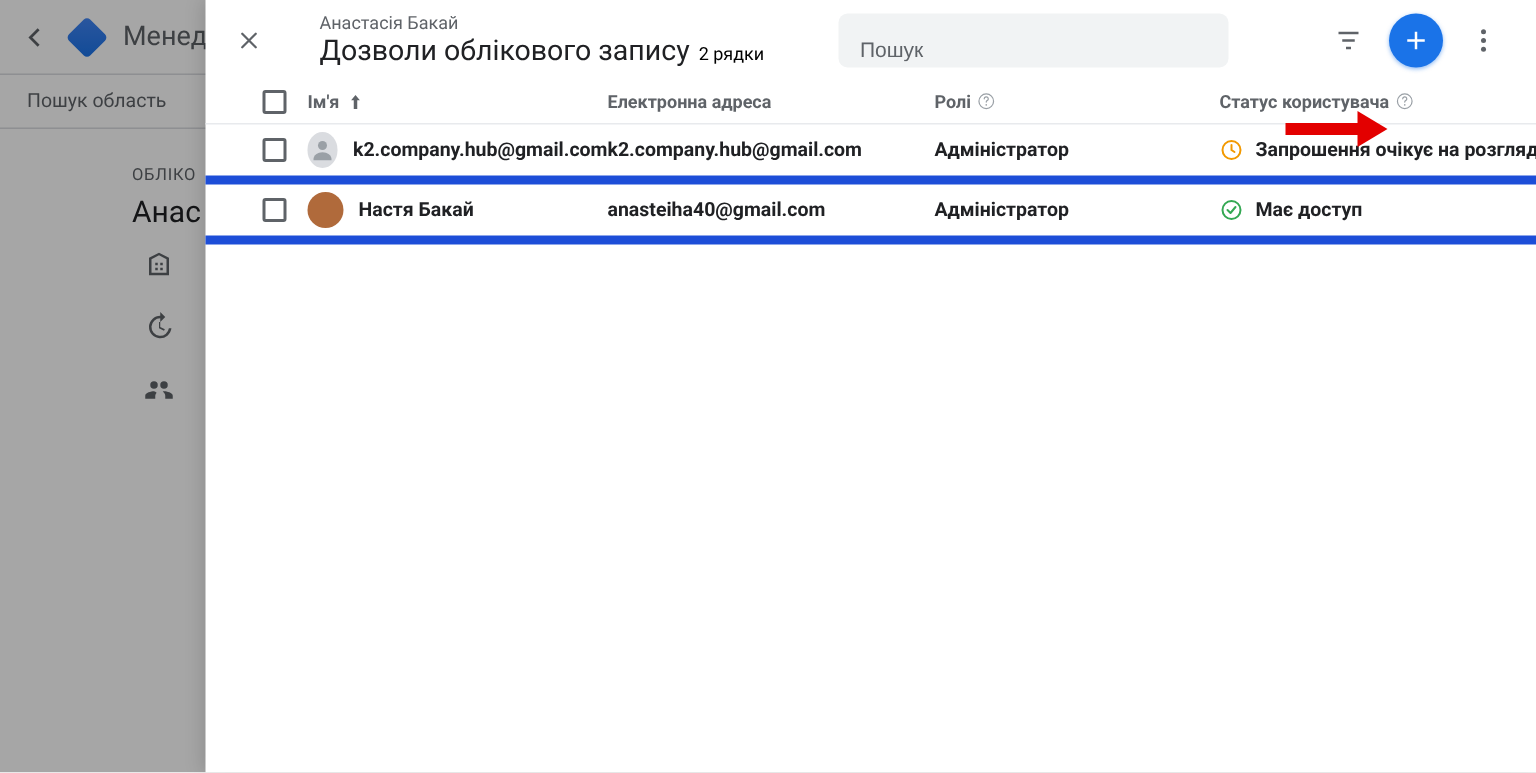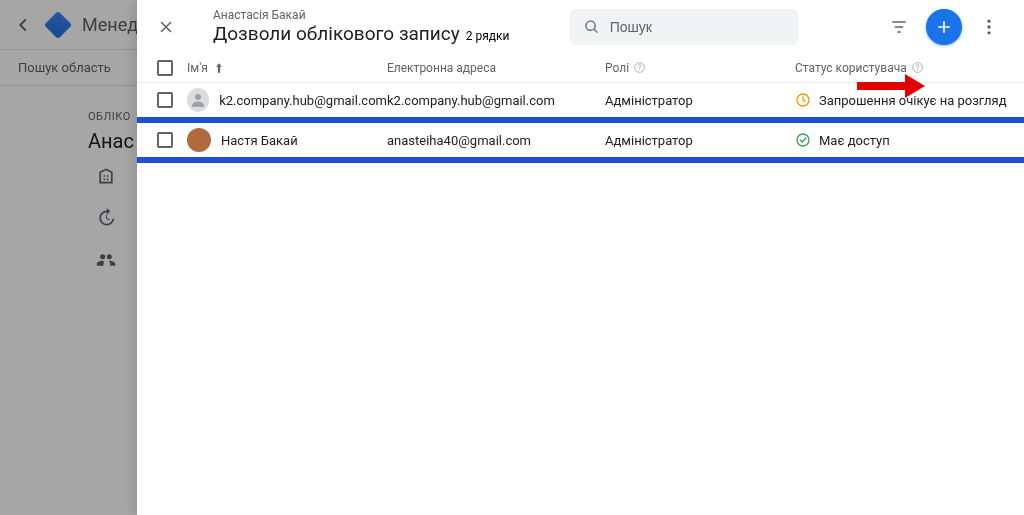--- a/index.html
+++ b/index.html
@@ -48,22 +48,23 @@
   .close-btn svg { width:18px; height:18px; fill:#5f6368; }
 
   .heading-block { flex:0 0 auto; min-width:300px; }
   .heading-block .sub { font-size:12px; color:#5f6368; }
   .heading-block .main { font-size:19px; color:#202124; display:flex; align-items:baseline; gap:6px; }
   .heading-block .count { font-size:12px; color:#000000; }
 
   .search-box {
     margin-left:auto; margin-right:auto;
     display:flex; align-items:center; gap:10px;
-    background:#f1f3f4; border-radius:6px; padding:6px 14px; width:228px; height:36px;
+    background:#f1f3f4; border-radius:6px; padding:6px 14px; width:260px; height:36px;
     color:#5f6368;
+    flex-direction:column;
   }
   .search-box svg { width:18px; height:18px; fill:#5f6368; }
   .search-box input {
     border:none; background:transparent; outline:none; font-size:14px; color:#202124; width:100%;
   }
   .search-box input::placeholder { color:#5f6368; }
 
   .hdr-actions { display:flex; align-items:center; gap:10px; margin-left:auto; }
   .icon-btn { width:34px; height:34px; border-radius:50%; display:flex; align-items:center; justify-content:center; cursor:pointer; color:#5f6368; }
   .icon-btn svg { width:20px; height:20px; fill:#5f6368; }
@@ -73,21 +74,22 @@
     box-shadow:0 1px 3px rgba(26,115,232,0.5);
   }
   .fab svg { width:20px; height:20px; fill:#fff; }
 
   
   .table { width:100%; font-size:13px; }
   .thead, .trow {
     display:grid;
     grid-template-columns: 44px 200px 218px 190px 220px 30px;
     align-items:center;
-    padding:0 6px 0 6px;
+    padding:0 6px 0 24px;
+    font-weight:bold;
   }
   .thead {
     height:30px; border-bottom:1px solid #e8eaed; color:#5f6368; font-size:12px;
   }
   .thead .col { display:flex; align-items:center; gap:4px; }
   .thead svg.arrow { width:14px; height:14px; fill:#5f6368; }
   .thead svg.help { width:13px; height:13px; fill:#9aa0a6; }
 
   .trow { height:40px; border-bottom:6px solid #1d4ed8; }
   .chk { display:flex; justify-content:center; }

